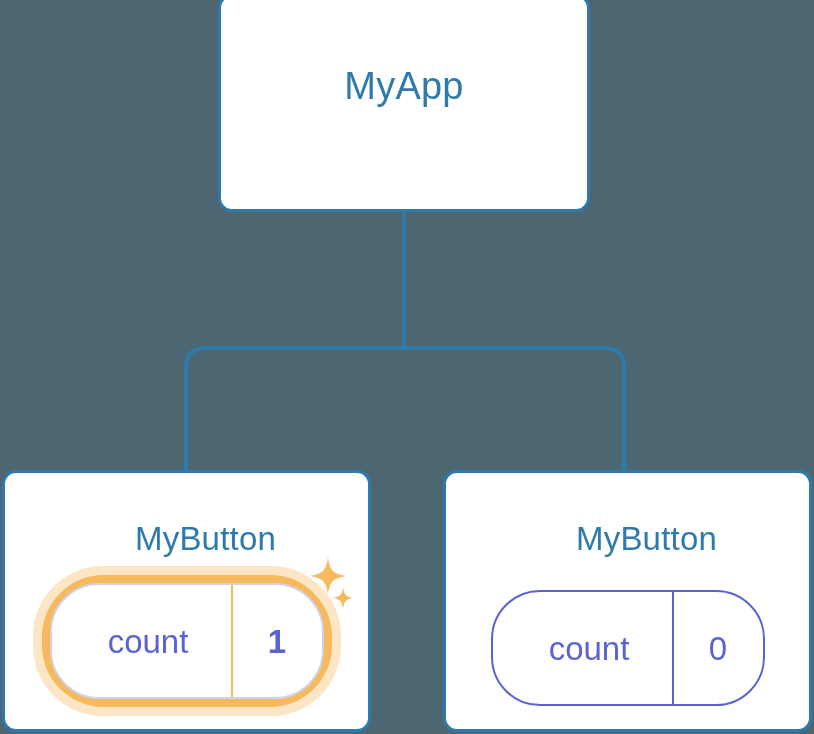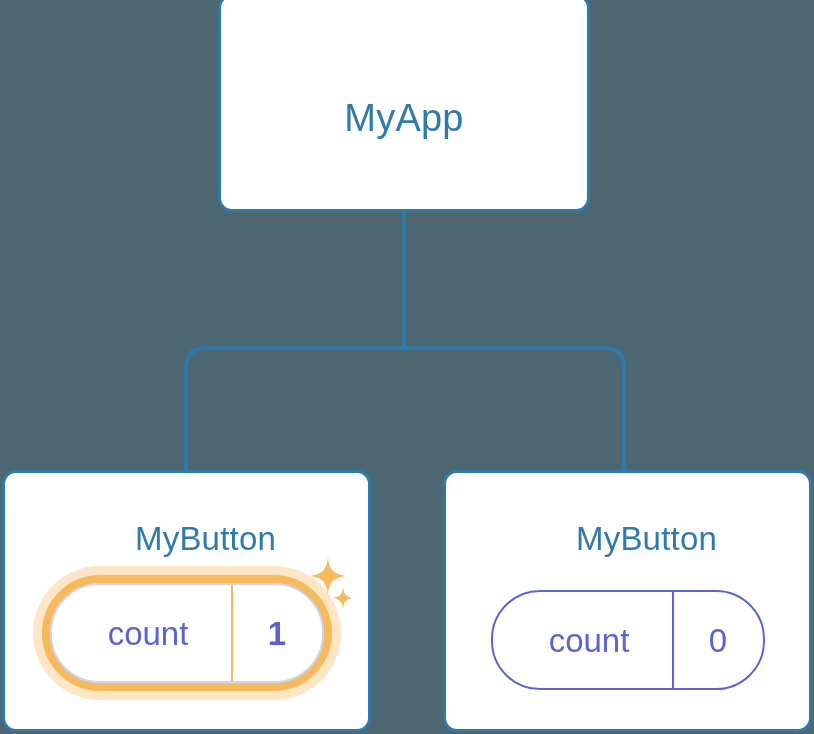--- a/index.html
+++ b/index.html
@@ -61,42 +61,42 @@
     position: absolute;
     left: 0;
     right: 0;
     text-align: center;
     color: #2e7aab;
     font-weight: 400;
     letter-spacing: 0.2px;
     white-space: nowrap;
   }
   #card-root .card-title {
-    top: 100px;
+    top: 68px;
     font-size: 38px;
   }
   #card-left .card-title,
   #card-right .card-title {
     top: 47px;
     font-size: 33px;
     margin-left: 38px;
   }
 
   
   .pill-wrap {
     position: absolute;
     left: 50%;
     transform: translateX(-50%);
     top: 117px;
   }
   .pill {
     position: relative;
     display: flex;
     align-items: stretch;
-    height: 100px;
+    height: 116px;
     border: 2px solid #5b63d3;
     border-radius: 49px;
     background: #ffffff;
     box-sizing: border-box;
   }
   .pill-name, .pill-value {
     display: flex;
     align-items: center;
     justify-content: center;
     color: #5b63d3;

